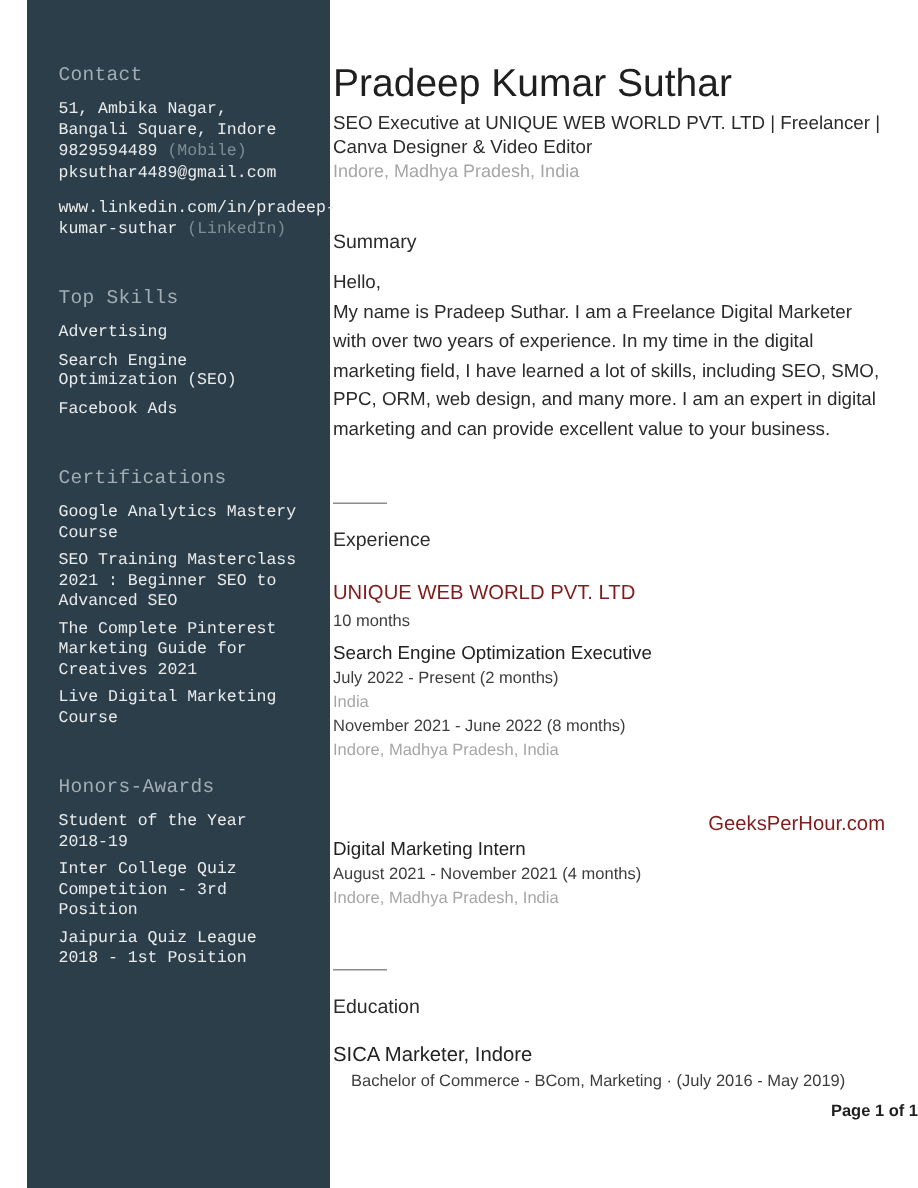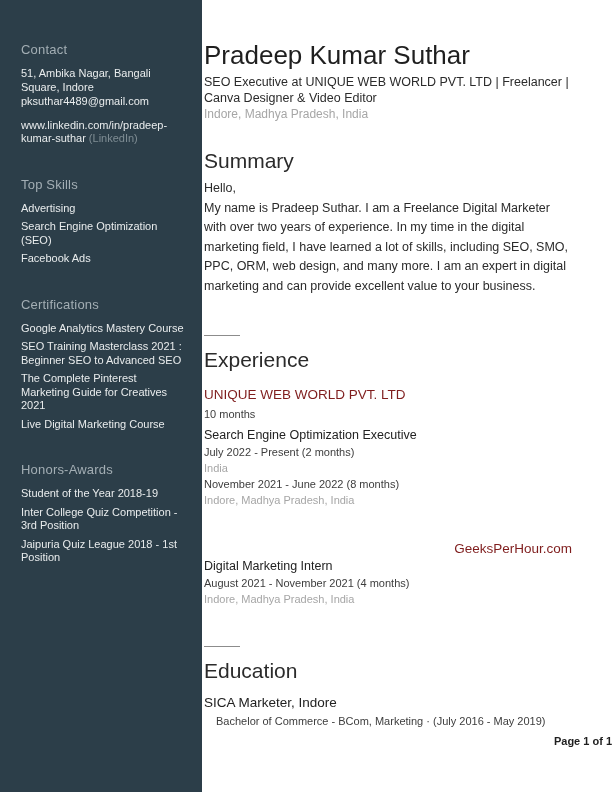--- a/index.html
+++ b/index.html
@@ -11,26 +11,27 @@
     overflow: hidden;
   }
   .page {
     position: relative;
     width: 612px; height: 792px;
     background: #ffffff;
   }
   
   .sidebar {
     position: absolute;
-    left: 0; top: 0;
+    left: 18px; top: 0;
     width: 202px; height: 792px;
     background: #2c3e49;
     box-sizing: border-box;
     padding: 42px 16px 0 21px;
     color: #e9eced;
+    font-family: Liberation Mono, monospace;
   }
   .sb-heading {
     color: #a3aeb4;
     font-size: 13px;
     line-height: 15px;
     margin: 0 0 10px 0;
     font-weight: normal;
     letter-spacing: 0.2px;
   }
   .sb-item {
@@ -39,21 +40,21 @@
     line-height: 13.5px;
     margin: 0 0 5px 0;
   }
   .sb-item.tight { margin-bottom: 1px; }
   .sb-muted { color: #7f8d94; }
   .sb-gap { height: 9px; }
   .sb-section { margin-top: 31px; }
   
   .main {
     position: absolute;
-    left: 184px; top: 0;
+    left: 202px; top: 0;
     width: 410px; height: 792px;
     box-sizing: border-box;
     padding: 40px 22px 0 20px;
     color: #2b2b2b;
   }
   .name {
     font-size: 26px;
     line-height: 30px;
     color: #1f1f1f;
     font-weight: normal;
@@ -65,21 +66,21 @@
     color: #2b2b2b;
     margin-top: 5px;
   }
   .location {
     font-size: 12px;
     line-height: 15px;
     color: #a6a6a6;
     margin-top: 1px;
   }
   .section-heading {
-    font-size: 21px;
+    font-size: 13px;
     line-height: 19px;
     color: #2b2b2b;
     font-weight: normal;
     margin: 0;
   }
   .summary-heading { margin-top: 29px; }
   .summary-body {
     font-size: 12.5px;
     line-height: 19.5px;
     color: #2b2b2b;
@@ -153,20 +154,21 @@
 </head>
 <body>
 
 <div class="page">
 
   <div class="sidebar">
 
     <div>
       <div class="sb-heading">Contact</div>
       <div class="sb-item tight">51, Ambika Nagar, Bangali Square, Indore</div>
+      <div class="sb-item tight"><span>9829594489</span><span class="sb-muted"> (Mobile)</span></div>
       <div class="sb-item tight">pksuthar4489@gmail.com</div>
       <div class="sb-gap"></div>
       <div class="sb-item"><span>www.linkedin.com/in/pradeep-kumar-suthar</span><span class="sb-muted"> (LinkedIn)</span></div>
     </div>
 
     <div class="sb-section">
       <div class="sb-heading">Top Skills</div>
       <div class="sb-item">Advertising</div>
       <div class="sb-item">Search Engine Optimization (SEO)</div>
       <div class="sb-item">Facebook Ads</div>

